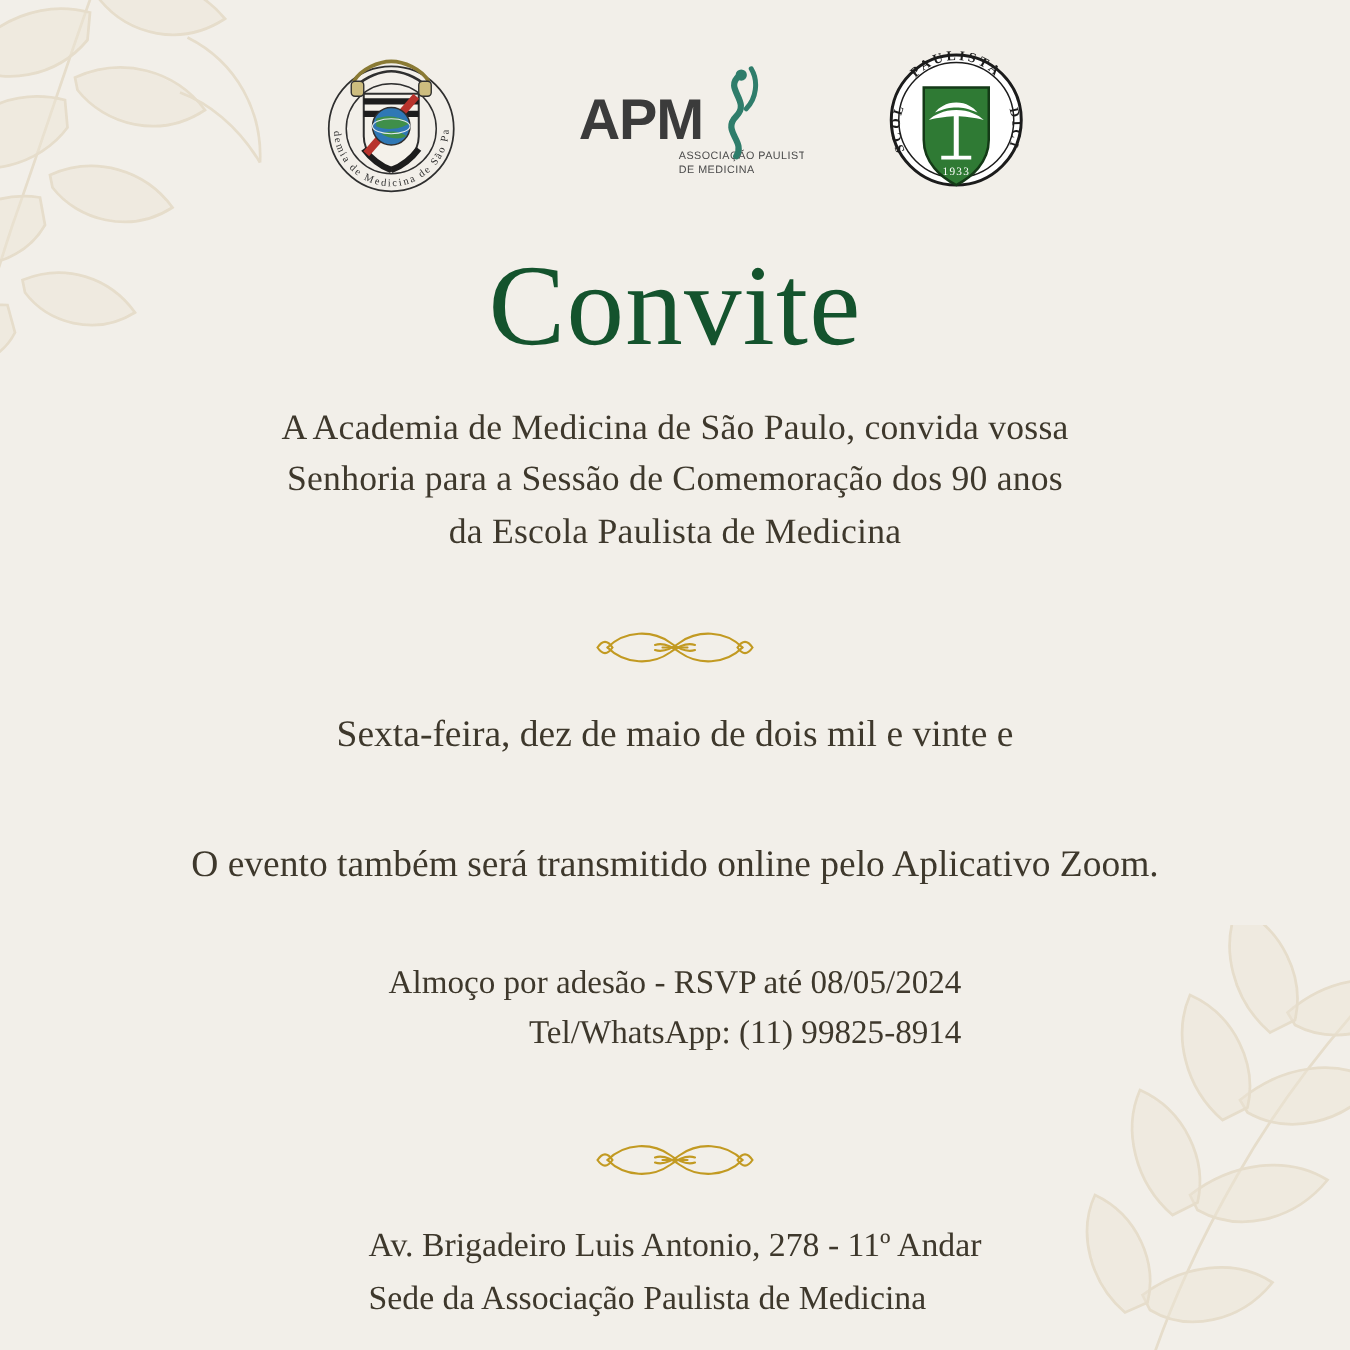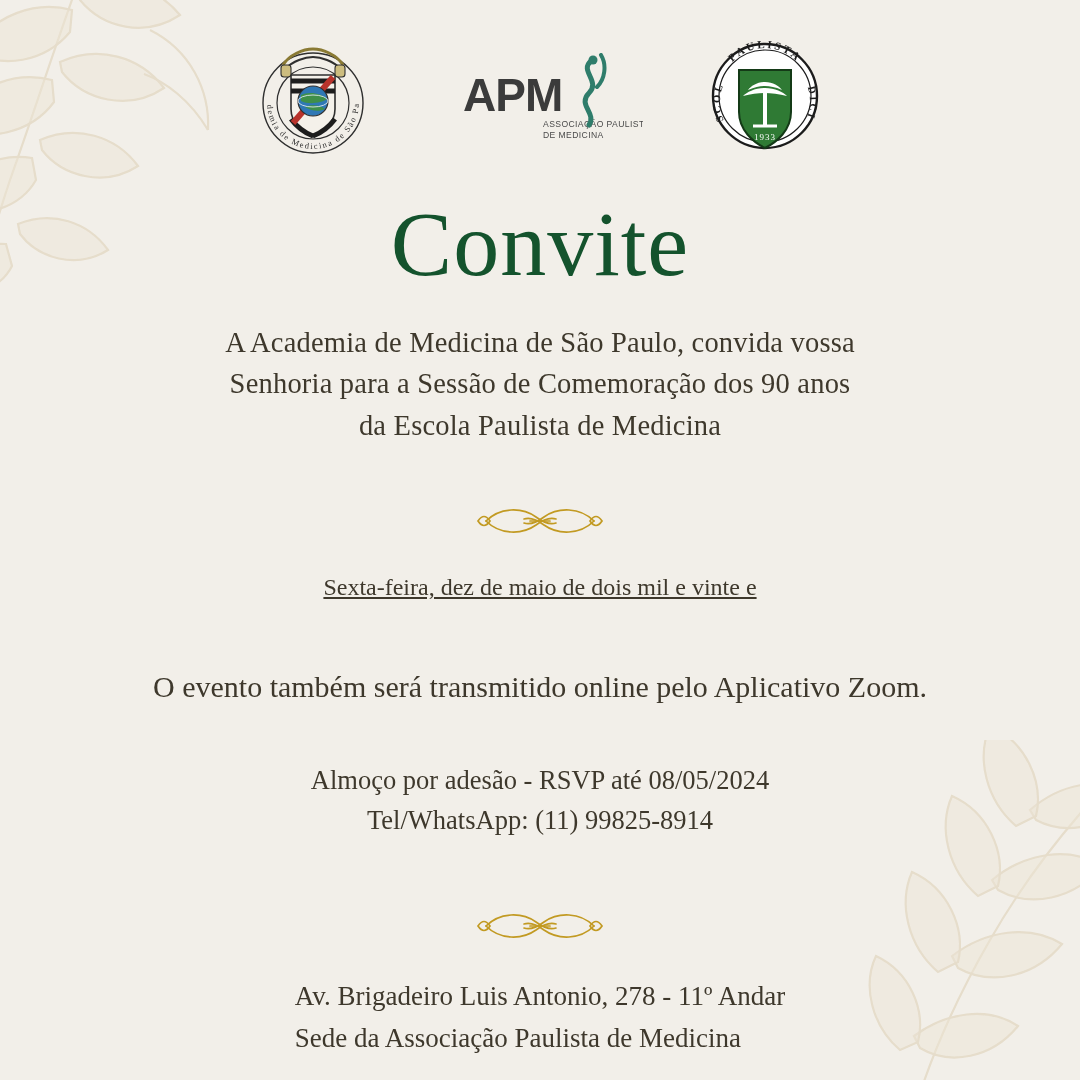--- a/index.html
+++ b/index.html
@@ -95,42 +95,41 @@
     display: flex;
     align-items: center;
     justify-content: center;
   }
   .divider svg { display: block; }
   .divider-1 { margin-top: 48px; }
   .divider-2 { margin-top: 58px; }
 
   .datetime {
     margin-top: 22px;
-    font-size: 24px;
+    font-size: 30px;
     line-height: 1.55;
     text-align: left;
     color: #3e382c;
     max-width: 700px;
-    text-decoration: underline;
   }
 
   .online {
     margin-top: 58px;
     font-size: 30px;
     line-height: 1.5;
     text-align: left;
     color: #3e382c;
     max-width: 830px;
   }
 
   .rsvp {
     margin-top: 52px;
     font-size: 26.5px;
     line-height: 1.5;
-    text-align: center;
+    text-align: right;
     color: #3e382c;
   }
 
   .address {
     margin-top: 24px;
     font-size: 27px;
     line-height: 1.55;
     text-align: left;
     color: #3e382c;
   }

